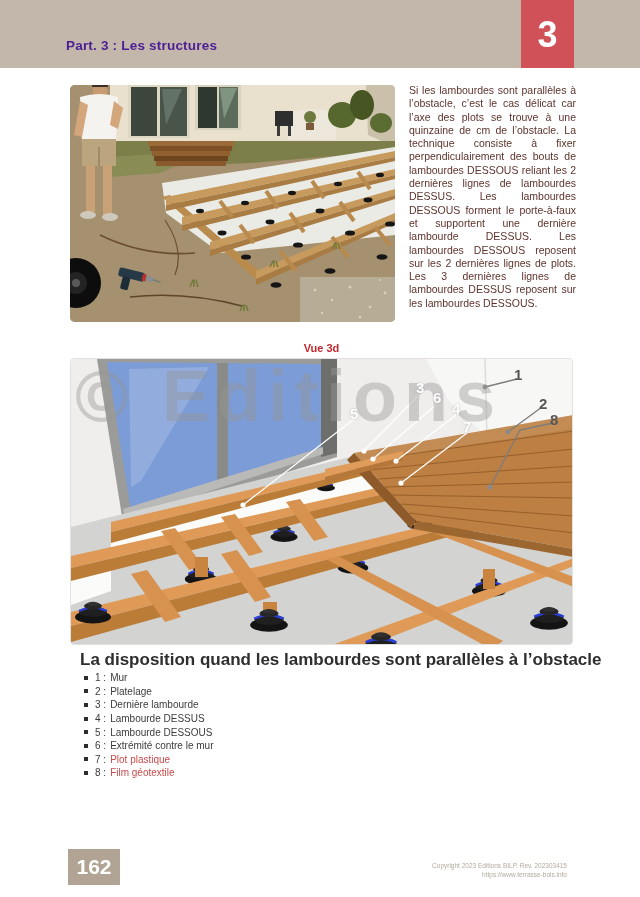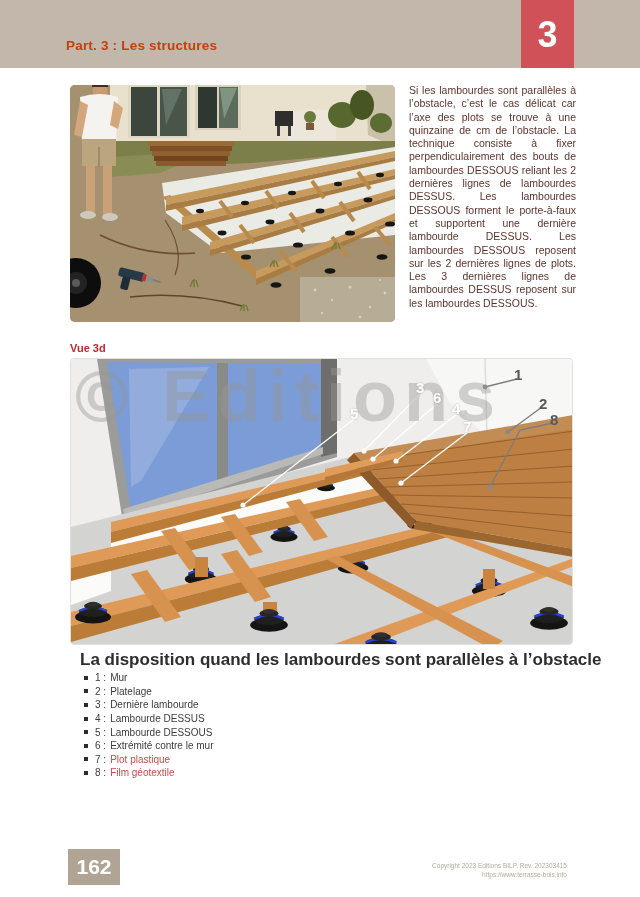--- a/index.html
+++ b/index.html
@@ -2,32 +2,32 @@
 <html><head>
 <meta charset="utf-8">
 <style>
   html,body{margin:0;padding:0;}
   body{
     width:640px;height:897px;position:relative;background:#ffffff;
     font-family:"Liberation Sans", sans-serif;overflow:hidden;
   }
   
   .top-band{position:absolute;left:0;top:0;width:640px;height:68px;background:#c2b7aa;}
-  .part-title{position:absolute;left:66px;top:38px;font-size:13.5px;font-weight:bold;color:#c2410c;letter-spacing:.2px;}
+  .part-title{position:absolute;left:66px;top:38px;font-size:13.5px;font-weight:bold;color:#4c1d95;letter-spacing:.2px;}
   .chapter-box{position:absolute;left:521px;top:0;width:53px;height:68px;background:#d05157;
     display:flex;align-items:center;justify-content:center;}
   .chapter-box span{color:#fff;font-size:36px;font-weight:bold;line-height:1;padding-top:2px;}
   
   .photo{position:absolute;left:70px;top:85px;width:325px;height:237px;border-radius:5px;overflow:hidden;background:#a5906f;}
   .photo svg{display:block;}
   
   .intro{position:absolute;left:409px;top:84px;width:167px;font-size:10.5px;line-height:13.3px;
     color:#5d332c;text-align:justify;}
   
-  .view-label{position:absolute;left:70px;top:342px;width:503px;
+  .view-label{position:absolute;left:70px;top:342px;width:503px;text-align:center;
     font-size:11px;font-weight:bold;color:#c2282e;}
   .illu{position:absolute;left:70px;top:358px;width:503px;height:287px;background:#f1f1ef;
     border:1px solid #e2e1de;border-radius:4px;overflow:hidden;box-sizing:border-box;}
   .illu svg{display:block;position:absolute;left:0;top:0;}
   .wm{position:absolute;font-weight:bold;color:rgba(150,150,150,0.42);font-size:72px;
     letter-spacing:7px;white-space:nowrap;pointer-events:none;}
   .wm1{left:4px;top:-4px;}
   .wm2{left:4px;top:72px;}
   .co{position:absolute;font-size:15px;font-weight:bold;line-height:1;}
   .co.dark{color:#575757;}

